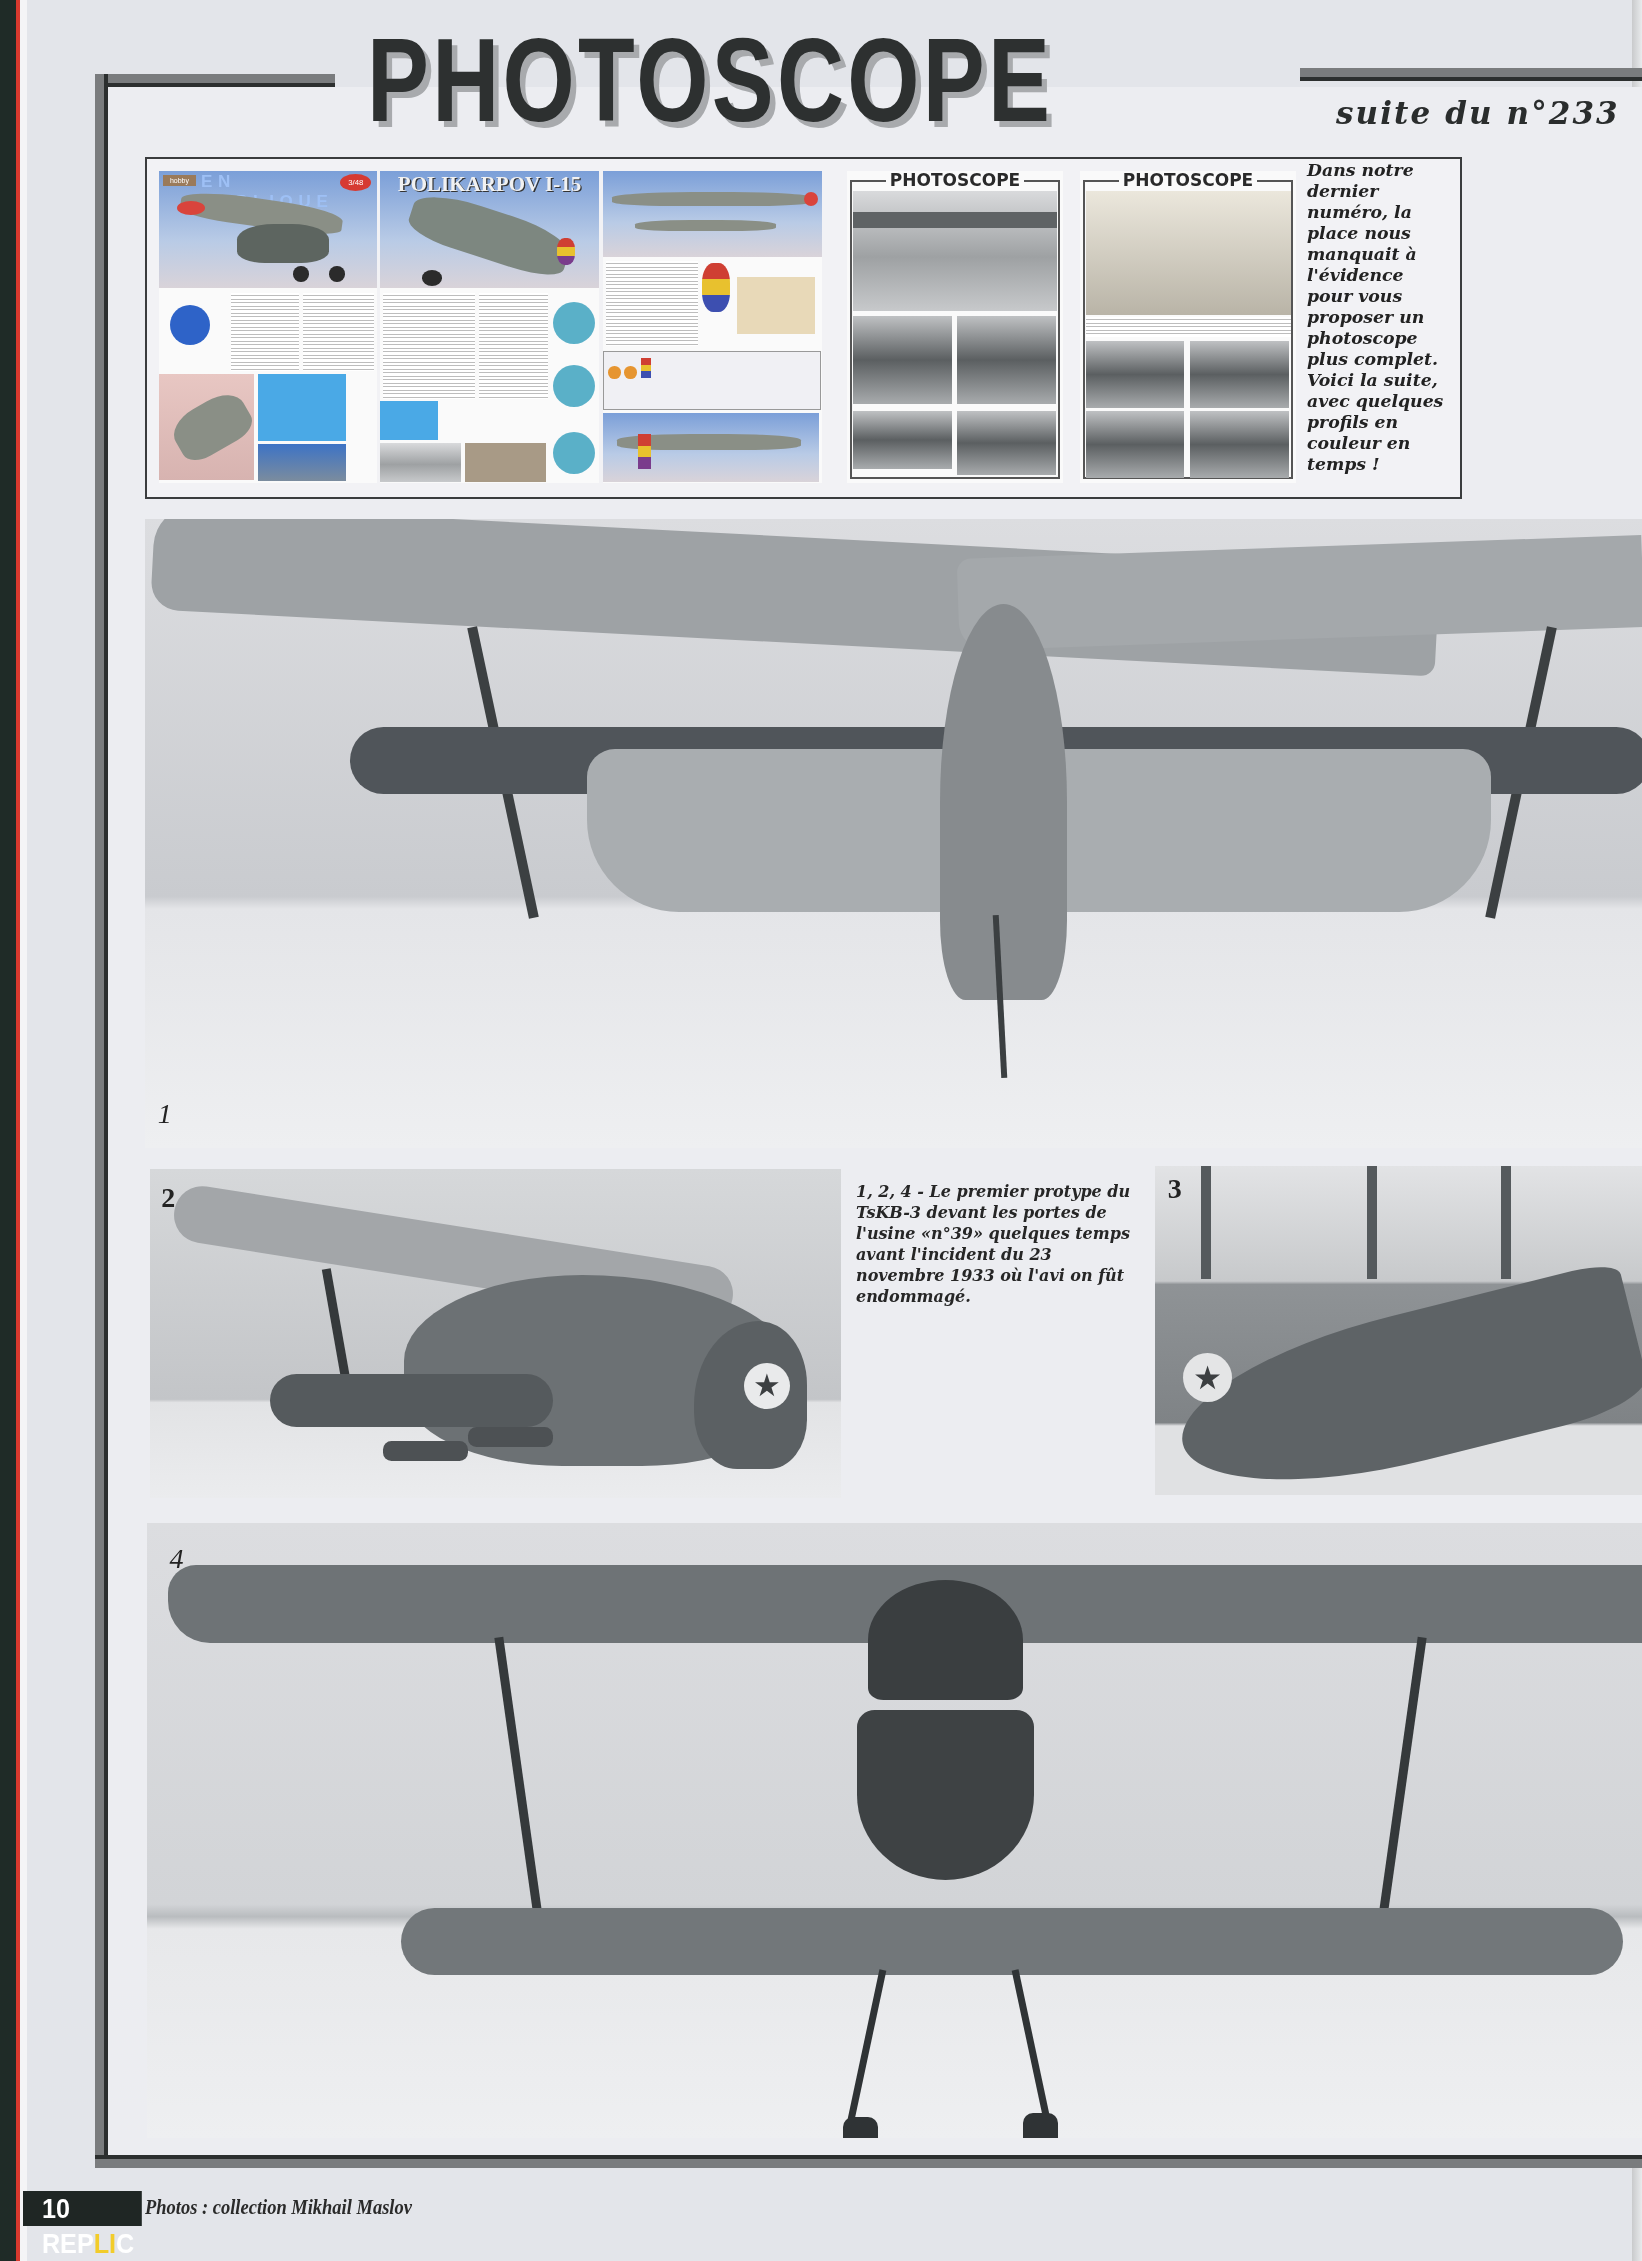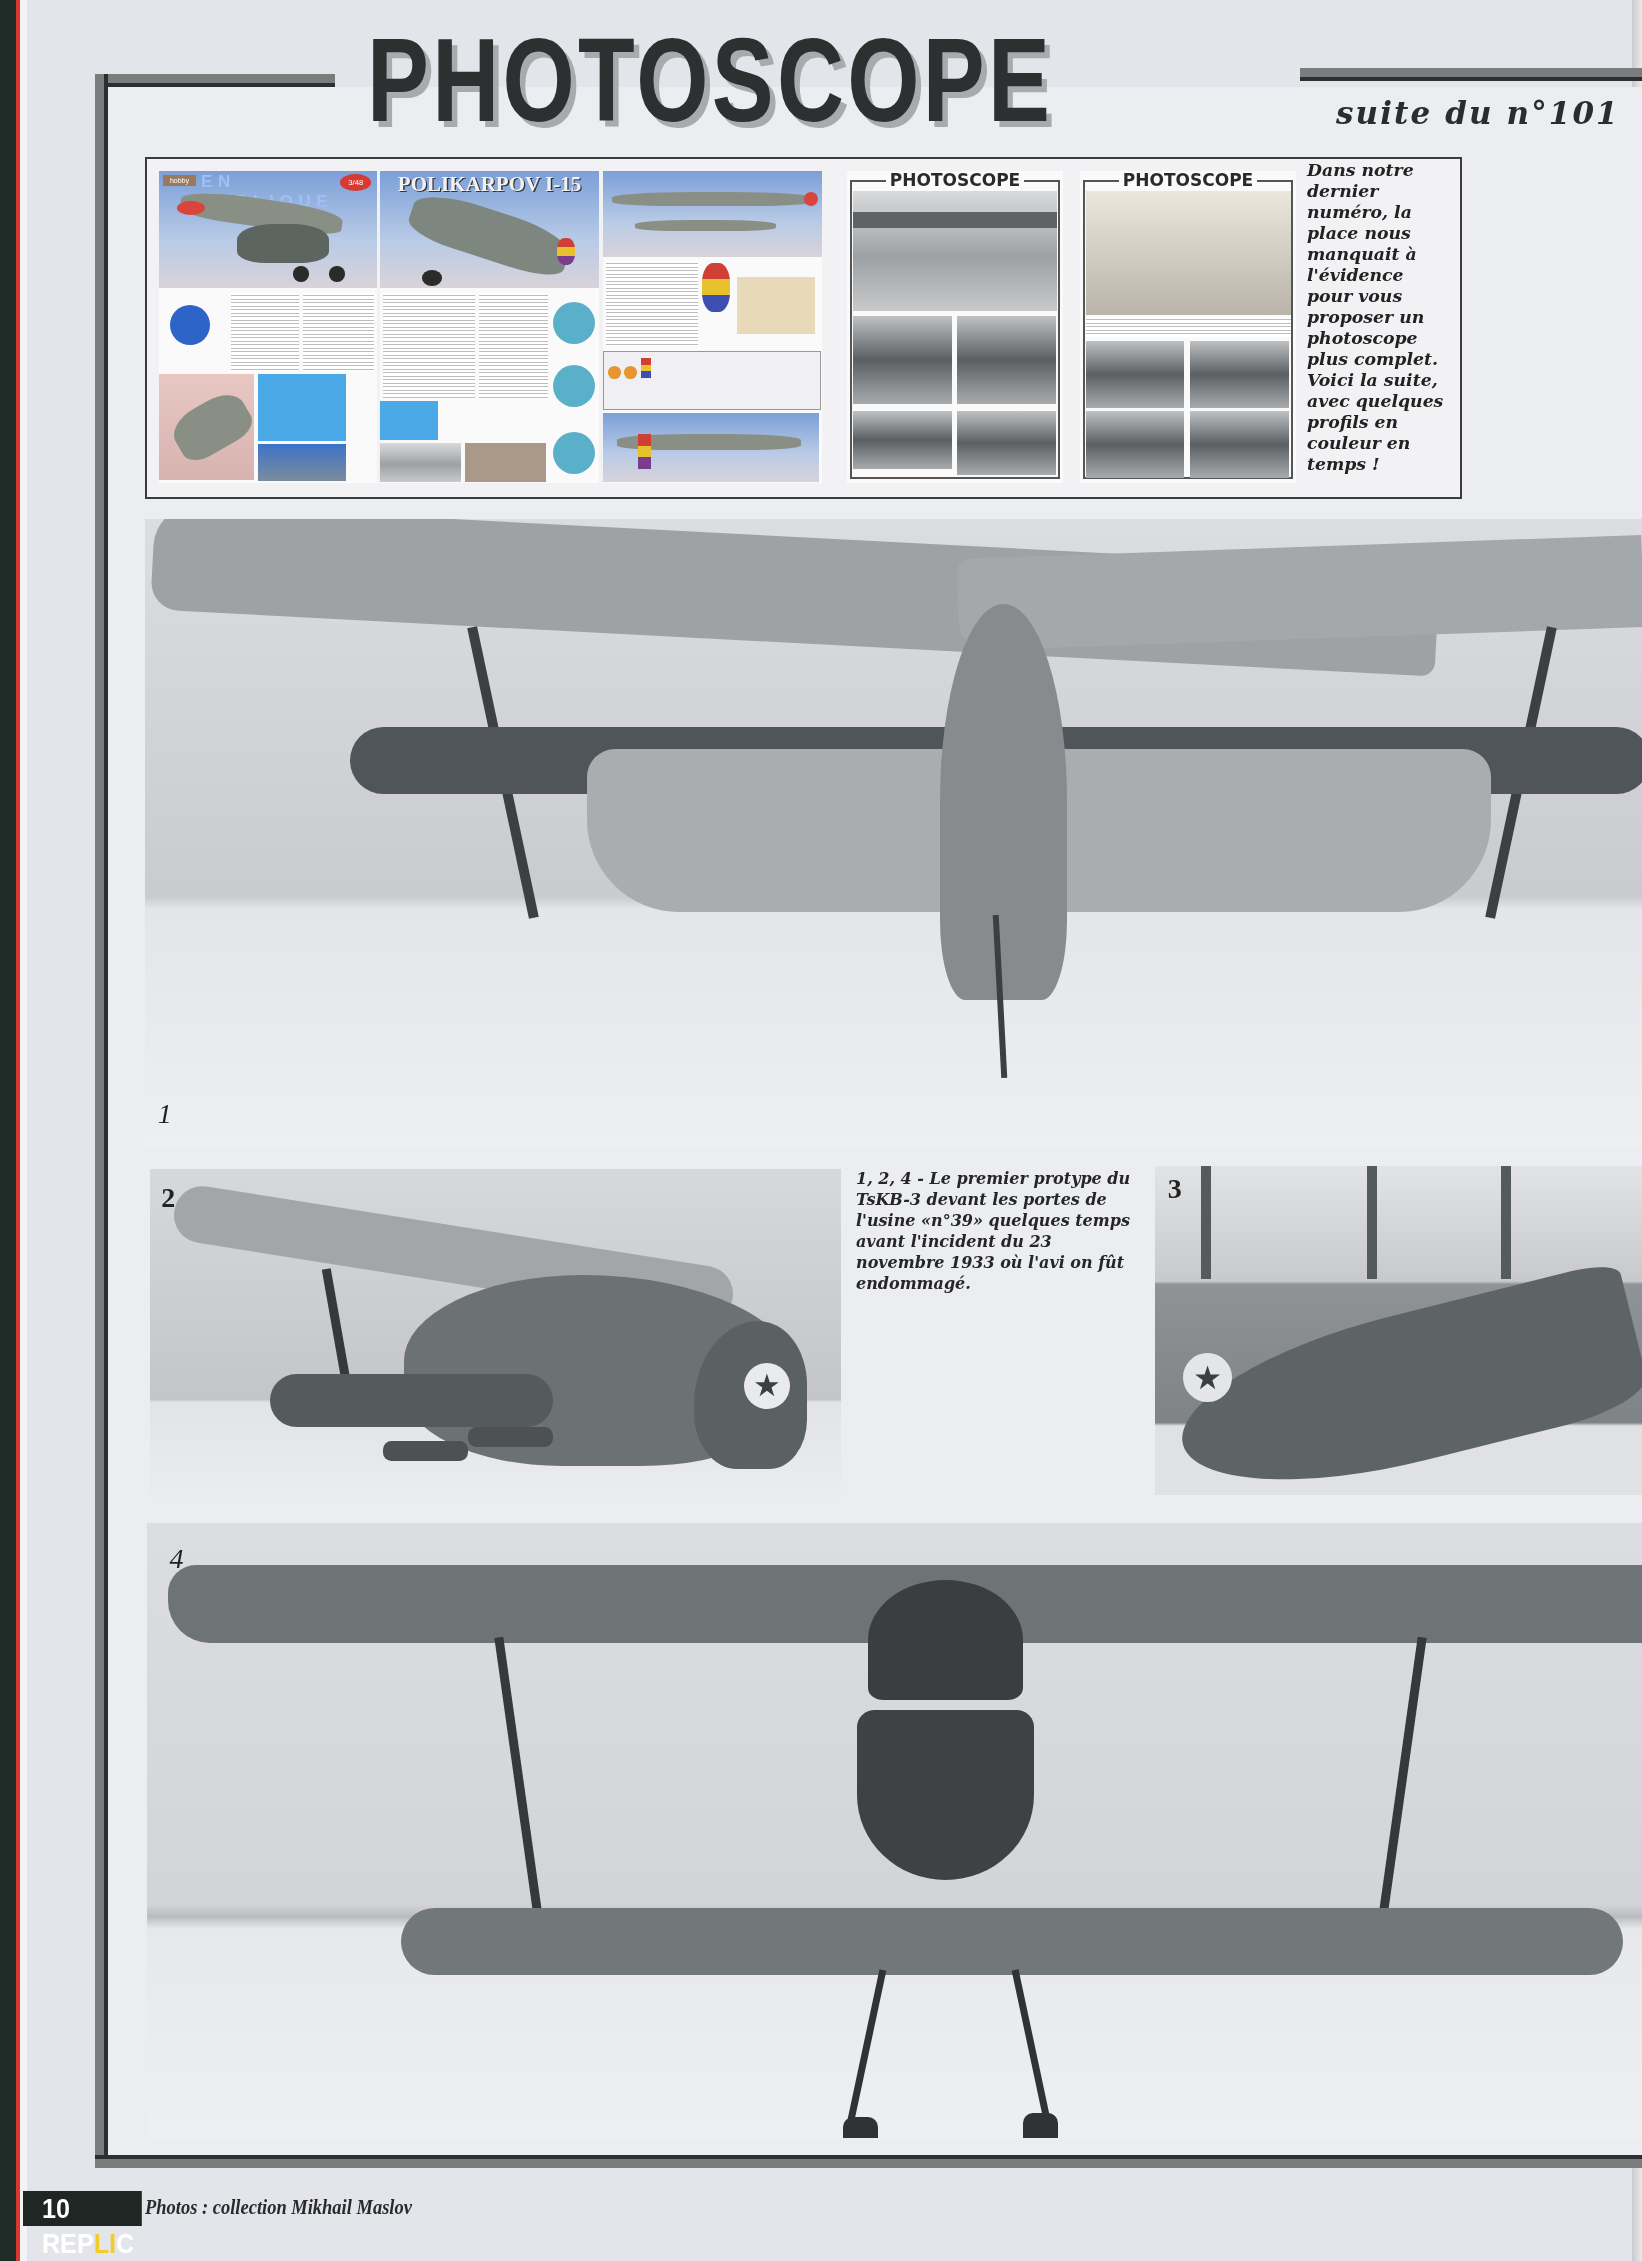--- a/index.html
+++ b/index.html
@@ -71,21 +71,21 @@
   .p2 { left:150px; top:1169px; width:691px; height:329px; background:linear-gradient(#d6d8da 0%, #c3c5c8 70%, #e2e3e5 71%, #ebecee 100%); }
   .p3 { left:1155px; top:1166px; width:488px; height:329px; background:linear-gradient(#e2e3e5 0%, #c7c9cb 35%, #8f9396 36%, #7f8386 78%, #e0e1e3 79%); }
   .p4 { left:147px; top:1523px; width:1496px; height:615px; background:linear-gradient(#dcdde0 0%, #d2d4d7 62%, #b9bcbf 64%, #e7e8ea 66%, #eeeff1 100%); }
 
   .shape { position:absolute; }
   .caption {
     position:absolute; left:856px; top:1165px; width:283px;
     font-family:"DejaVu Serif", serif; font-style:italic; font-weight:bold;
     font-size:16px; line-height:21px; color:#262626;
   }
-  .caption p { margin:3px 0 34px 0; }
+  .caption p { margin:16px 0 34px 0; }
 
   
   .folio {
     position:absolute; left:23px; top:2191px; width:111px; height:35px; background:#1f2624;
     color:#fff; font-family:"Liberation Sans", sans-serif; font-weight:bold; font-size:28px;
     padding-left:21px; line-height:35px; transform:scaleX(0.9); transform-origin:left;
   }
   .folio .yellow { color:#f2cc2a; }
   .credit {
     position:absolute; left:145px; top:2195px; font-family:"Liberation Serif", serif;
@@ -101,21 +101,21 @@
 <div class="spine-white"></div>
 <div class="gutter"></div>
 
 <div class="frame-inner-shade"></div>
 <div class="frame-top-left"></div>
 <div class="frame-top-right"></div>
 <div class="frame-left"></div>
 <div class="frame-bottom"></div>
 
 <div class="title">PHOTOSCOPE</div>
-<div class="subtitle">suite du n°101</div>
+<div class="subtitle">suite du n°233</div>
 
 <div class="strip">
 
   <div class="thumb" style="left:12px; width:218px;">
     <div class="photo th-sky" style="left:0; top:0; width:218px; height:117px;">
       <div class="th-hobby">hobby</div>
       <div class="th-bar" style="left:42px;">EN REPLIQUE</div>
       <div class="th-badge">3/48</div>
       <div class="plane-shape" style="left:21px; top:28px; width:163px; height:28px; transform:rotate(8deg);"></div>
       <div class="red-tip" style="left:17.7px; top:30px; width:28px; height:14px;"></div>

